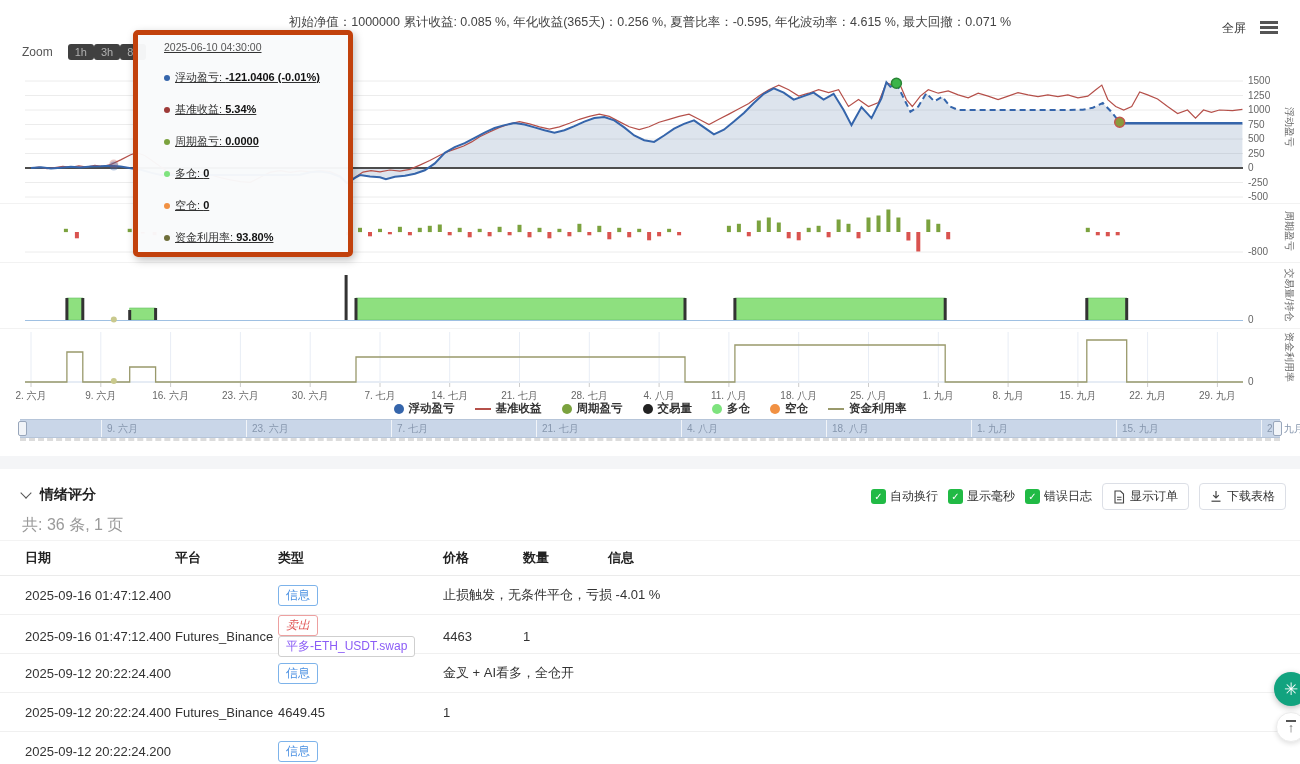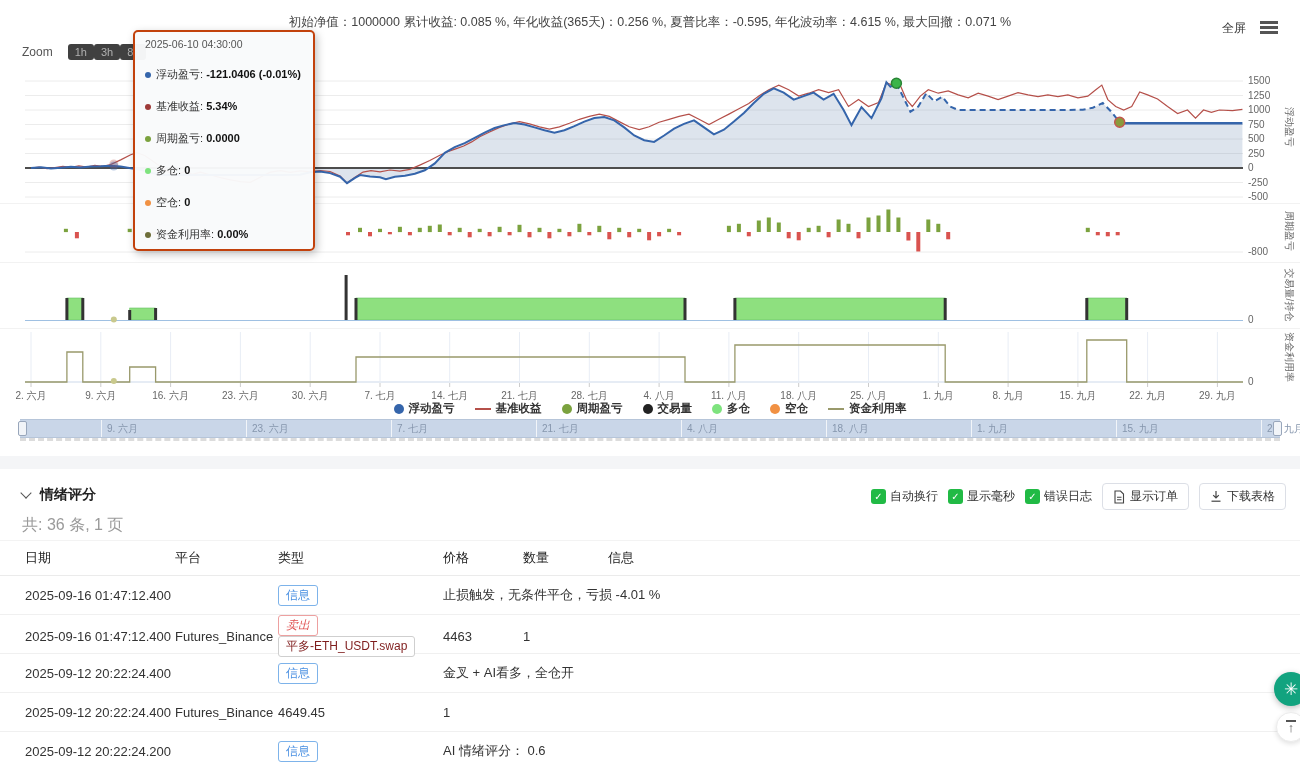--- a/index.html
+++ b/index.html
@@ -10,22 +10,22 @@
   .fullscreen{position:absolute;top:20px;right:54px;font-size:12px;color:#333;cursor:pointer;}
   .hamburger{position:absolute;top:21px;right:22px;width:18px;cursor:pointer;}
   .hamburger div{height:2.5px;background:#555;margin-bottom:2.5px;}
   
   .chart-wrap{position:absolute;top:0;left:0;width:1300px;height:445px;}
   #chart-svg{position:absolute;top:0;left:0;}
   .zoom-row{position:absolute;top:45px;left:22px;display:flex;align-items:center;gap:15px;font-size:12px;color:#555;z-index:2;}
   .zoom-btn{background:#404040;color:#b0b0b0;border-radius:3px;padding:2px 7px;font-size:11px;cursor:pointer;}
   
   .tooltip{position:absolute;left:133px;top:30px;width:158px;background:rgba(249,250,251,.97);
-           border:2px solid #c2410c;border-radius:5px;box-shadow:2px 3px 8px rgba(0,0,0,.25);
-           padding:6px 10px 7px;z-index:5;font-size:11px;}
+           border:5px solid #c2410c;border-radius:5px;box-shadow:2px 3px 8px rgba(0,0,0,.25);
+           padding:6px 26px 7px;z-index:5;font-size:11px;text-decoration:underline;}
   .tooltip-ts{color:#555;font-size:10.5px;margin-bottom:2px;}
   .tt-row{margin-top:17px;display:flex;align-items:center;white-space:nowrap;}
   .tt-dot{width:6px;height:6px;border-radius:50%;margin-right:5px;flex:none;}
   .tt-val{font-weight:bold;color:#111;}
   
   .legend{position:absolute;top:401px;left:0;right:0;display:flex;justify-content:center;gap:20px;
           font-size:11.5px;font-weight:bold;color:#333;z-index:2;}
   .legend-item{display:flex;align-items:center;gap:5px;cursor:pointer;}
   .lg-circle{width:10px;height:10px;border-radius:50%;}
   .lg-line{width:16px;height:2px;}
@@ -48,28 +48,28 @@
   .log-controls{position:absolute;top:13px;right:14px;display:flex;align-items:center;gap:10px;}
   .cb-wrap{display:flex;align-items:center;gap:4px;font-size:12px;color:#333;cursor:pointer;}
   .cb{display:inline-flex;width:15px;height:15px;background:#21ba45;border-radius:3px;color:#fff;
       font-size:10px;align-items:center;justify-content:center;font-weight:bold;}
   .ctl-btn{display:inline-flex;align-items:center;gap:5px;padding:4px 10px;border:1px solid #dcdfe6;
            border-radius:4px;background:#fff;font-size:12px;color:#333;cursor:pointer;}
   .count-text{position:absolute;top:45px;left:22px;font-size:16px;color:#9a9a9a;}
   .log-table{position:absolute;top:70px;left:0;right:0;}
   .tr{display:grid;grid-template-columns:150px 103px 165px 80px 85px 1fr;padding-left:25px;
       align-items:center;border-bottom:1px solid #f0f0f0;font-size:13px;color:#333;}
-  .tr.head{height:34px;font-weight:normal;color:#222;border-top:1px solid #f3f3f3;border-bottom:1px solid #ebebeb;font-size:13px;}
+  .tr.head{height:34px;font-weight:bold;color:#222;border-top:1px solid #f3f3f3;border-bottom:1px solid #ebebeb;font-size:13px;}
   .tr.row{height:38px;}
   .msg{grid-column:4 / -1;}
   .badge{display:inline-block;padding:1px 7px;border-radius:3px;font-size:12px;border:1px solid;background:#fff;margin-right:6px;white-space:nowrap;}
   .badge-info{color:#4a90e2;border-color:#7db3ea;}
   .badge-sell{color:#e05252;border-color:#eda0a0;font-style:italic;}
   .badge-buy{color:#2fae5f;border-color:#8fd7ab;}
-  .badge-gray{color:#7f1d1d;border-color:#cfcfcf;}
+  .badge-gray{color:#8b5cf6;border-color:#cfcfcf;}
   .badge-openlong{color:#3cb05a;border-color:#7fd394;}
   
   .ai-btn{position:absolute;right:-8px;top:672px;width:34px;height:34px;border-radius:50%;background:#12a37f;
           color:#fff;display:flex;align-items:center;justify-content:center;font-size:17px;
           box-shadow:0 2px 6px rgba(0,0,0,.25);cursor:pointer;z-index:6;}
   .top-btn{position:absolute;right:-6px;top:712px;width:28px;height:28px;border-radius:50%;background:#fff;
            border:1px solid #ececec;box-shadow:0 2px 5px rgba(0,0,0,.12);display:flex;align-items:center;
            justify-content:center;color:#555;font-size:13px;cursor:pointer;z-index:6;}
   .top-btn .bar{position:absolute;top:7px;left:9px;width:10px;height:1.5px;background:#555;}
 </style>
@@ -290,21 +290,21 @@
         <div class="tt-row">
           <span class="tt-dot" style="background:#7ee37e"></span>
           <span>多仓: <span class="tt-val">0</span></span>
         </div>
         <div class="tt-row">
           <span class="tt-dot" style="background:#f19143"></span>
           <span>空仓: <span class="tt-val">0</span></span>
         </div>
         <div class="tt-row">
           <span class="tt-dot" style="background:#6e6e3a"></span>
-          <span>资金利用率: <span class="tt-val">0.00%</span></span>
+          <span>资金利用率: <span class="tt-val">93.80%</span></span>
         </div>
       </div>
   </div>
 
   <div class="legend" id="legend">
       <div class="legend-item">
         <span class="lg-circle" style="background:#3565ab"></span>
         <span>浮动盈亏</span>
       </div>
       <div class="legend-item">
@@ -427,21 +427,20 @@
         <div>2025-09-12 20:22:24.400</div>
         <div>Futures_Binance</div>
         <div>4649.45</div>
         <div>1</div>
         <div></div>
       </div>
       <div class="tr row">
         <div>2025-09-12 20:22:24.200</div>
         <div></div>
         <div><span class="badge badge-info">信息</span></div>
-        <div class="msg">AI 情绪评分： 0.6</div>
       </div>
     </div>
 </div>
 
 <div class="ai-btn">
   <span>✳</span>
 </div>
 <div class="top-btn">
   <span class="bar"></span>
   <span>↑</span>

